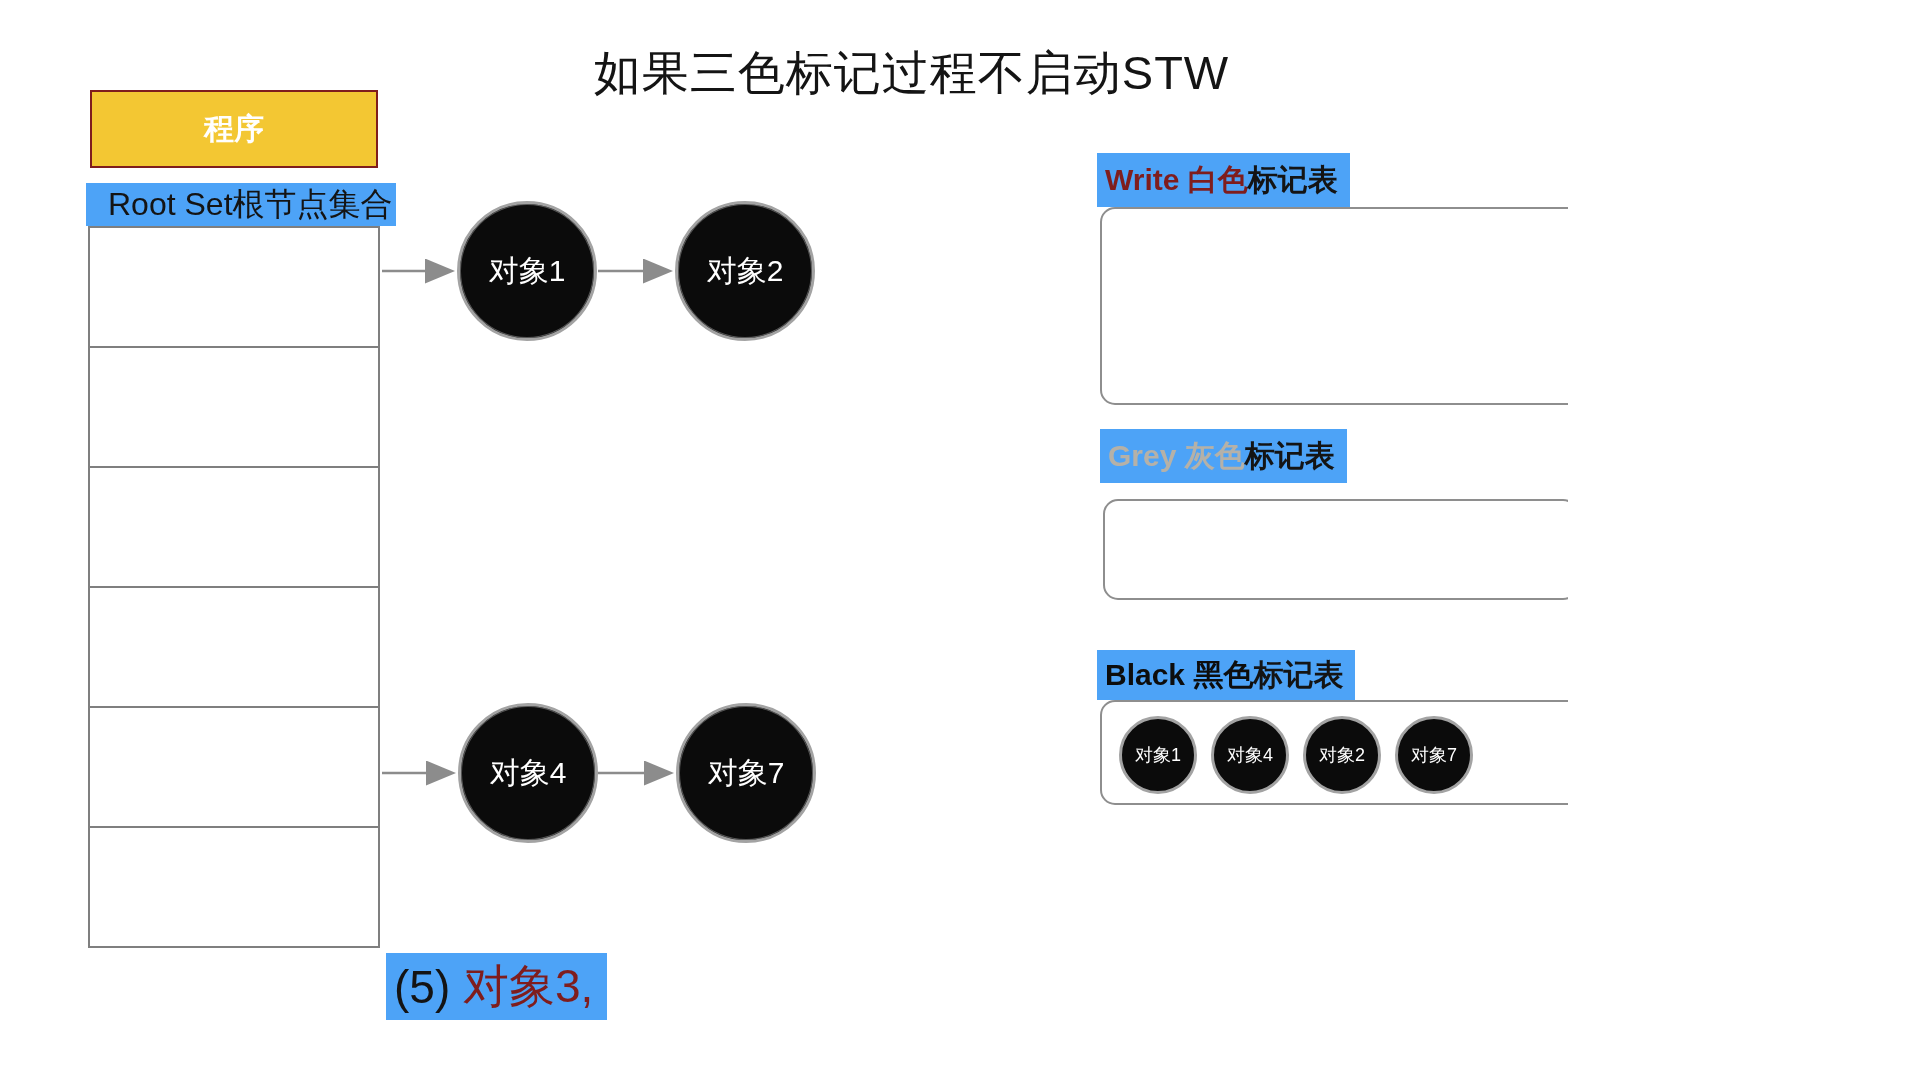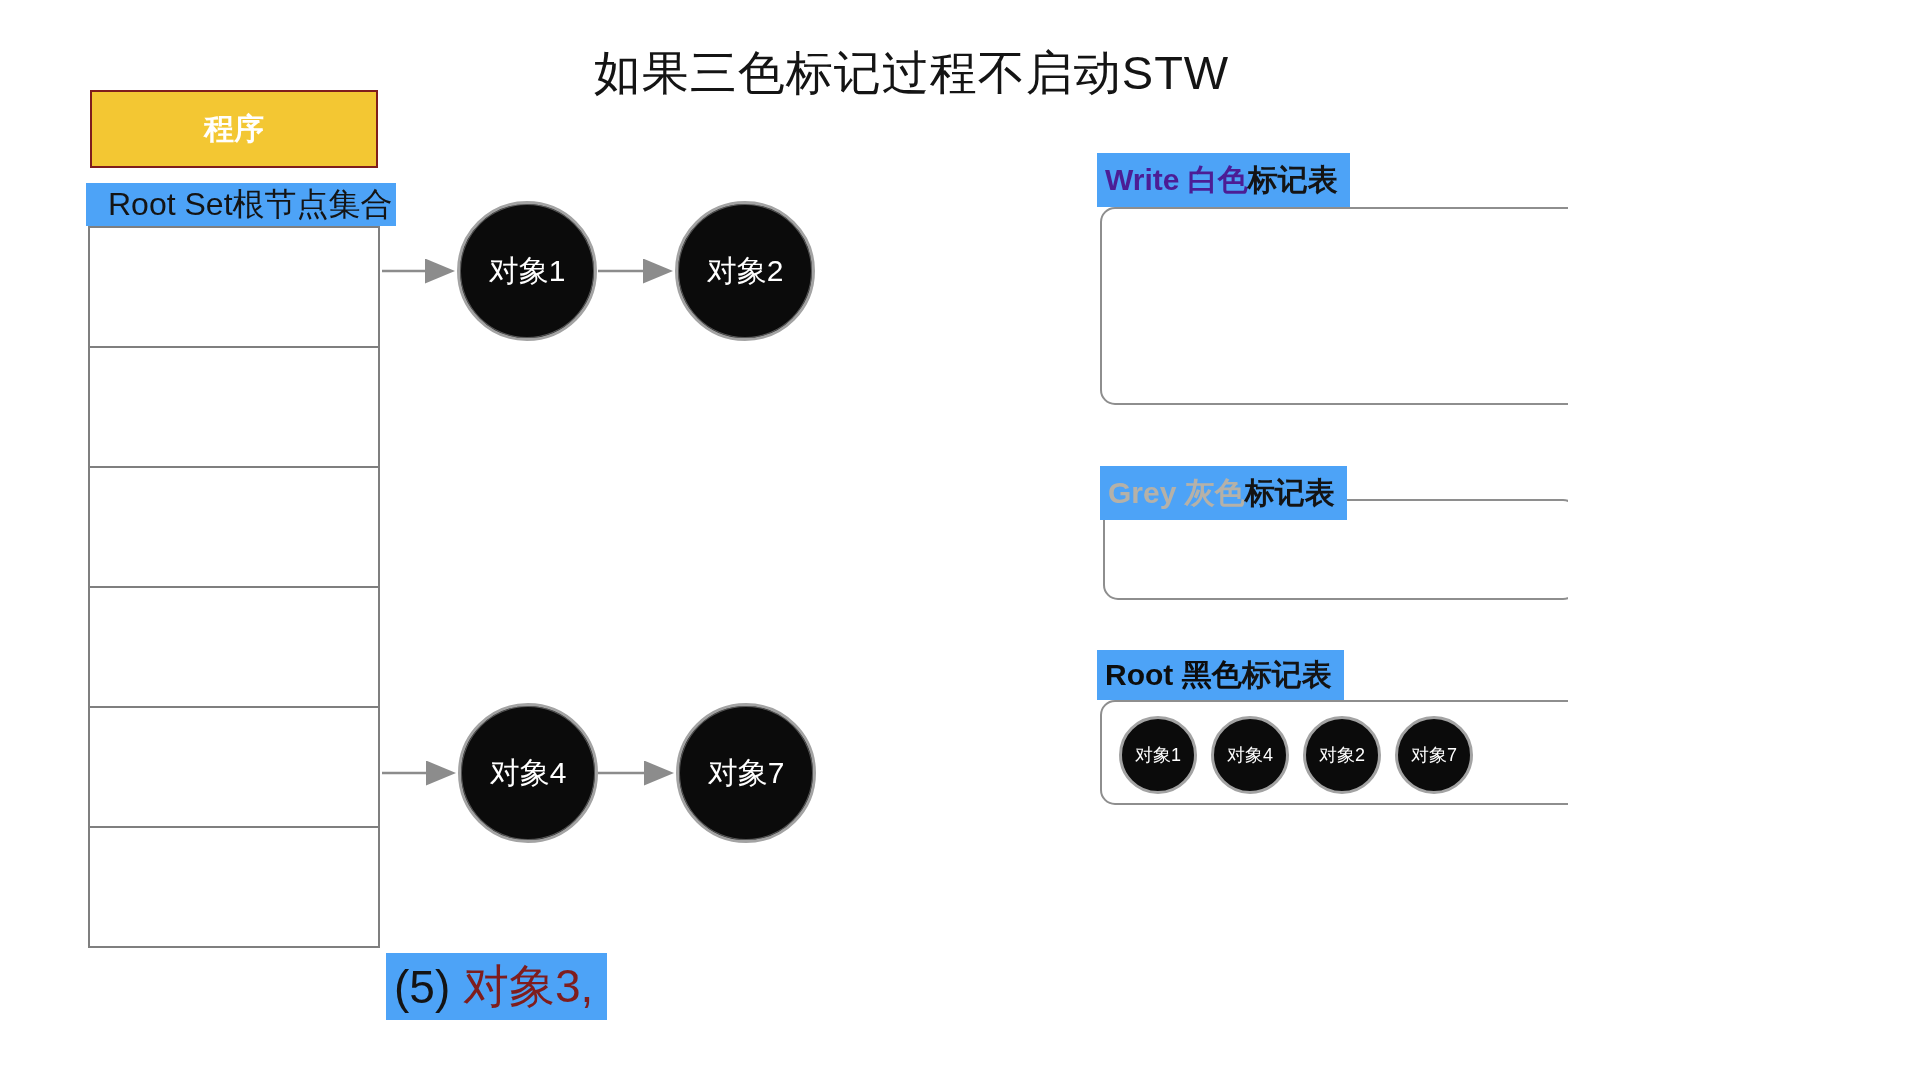--- a/index.html
+++ b/index.html
@@ -25,22 +25,22 @@
   .node{position:absolute;width:134px;height:134px;border-radius:50%;background:#0b0b0b;
     border:3px solid #a3a3a3;box-shadow:inset 0 0 0 1px #555;color:#ffffff;font-size:30px;
     display:flex;align-items:center;justify-content:center;}
   
   .arrows{position:absolute;left:0;top:0;width:1920px;height:1080px;pointer-events:none;}
   
   .mark-label{position:absolute;background:var(--blue);font-size:30px;
     display:flex;align-items:center;padding:0 12px 0 8px;white-space:pre;z-index:2;}
   .mark-label .b{font-weight:bold;}
   .lbl-white{left:1097px;top:153px;height:54px;}
-  .lbl-white .b{color:#4c1d95;}
-  .lbl-grey{left:1100px;top:466px;height:54px;padding-left:8px;}
+  .lbl-white .b{color:#7f1d1d;}
+  .lbl-grey{left:1100px;top:429px;height:54px;padding-left:8px;}
   .lbl-grey .b{color:var(--greytext);}
   .lbl-black{left:1097px;top:650px;height:50px;}
   .lbl-black .b{color:#0d0d0d;}
   .mark-label .r{color:#141414;font-weight:700;}
   .mark-box{position:absolute;background:#ffffff;border:2px solid #8e8e8e;border-radius:15px;z-index:1;}
   .box-white{left:1100px;top:207px;width:478px;height:194px;}
   .box-grey{left:1103px;top:499px;width:471px;height:97px;}
   .box-black{left:1100px;top:700px;width:478px;height:101px;}
   .black-items{position:absolute;left:1119px;top:716px;display:flex;gap:14px;z-index:3;}
   .mini-node{width:72px;height:72px;border-radius:50%;background:#0b0b0b;border:3px solid #a3a3a3;
@@ -91,21 +91,21 @@
     <span class="b">Write 白色</span><span class="r">标记表</span>
   </div>
   <div class="mark-box box-white"></div>
 
   <div class="mark-label lbl-grey">
     <span class="b">Grey 灰色</span><span class="r">标记表</span>
   </div>
   <div class="mark-box box-grey"></div>
 
   <div class="mark-label lbl-black">
-    <span class="b">Root 黑色</span><span class="r">标记表</span>
+    <span class="b">Black 黑色</span><span class="r">标记表</span>
   </div>
   <div class="mark-box box-black"></div>
   <div class="black-items">
     <div class="mini-node">对象1</div>
     <div class="mini-node">对象4</div>
     <div class="mini-node">对象2</div>
     <div class="mini-node">对象7</div>
   </div>
 
   <div class="caption">

